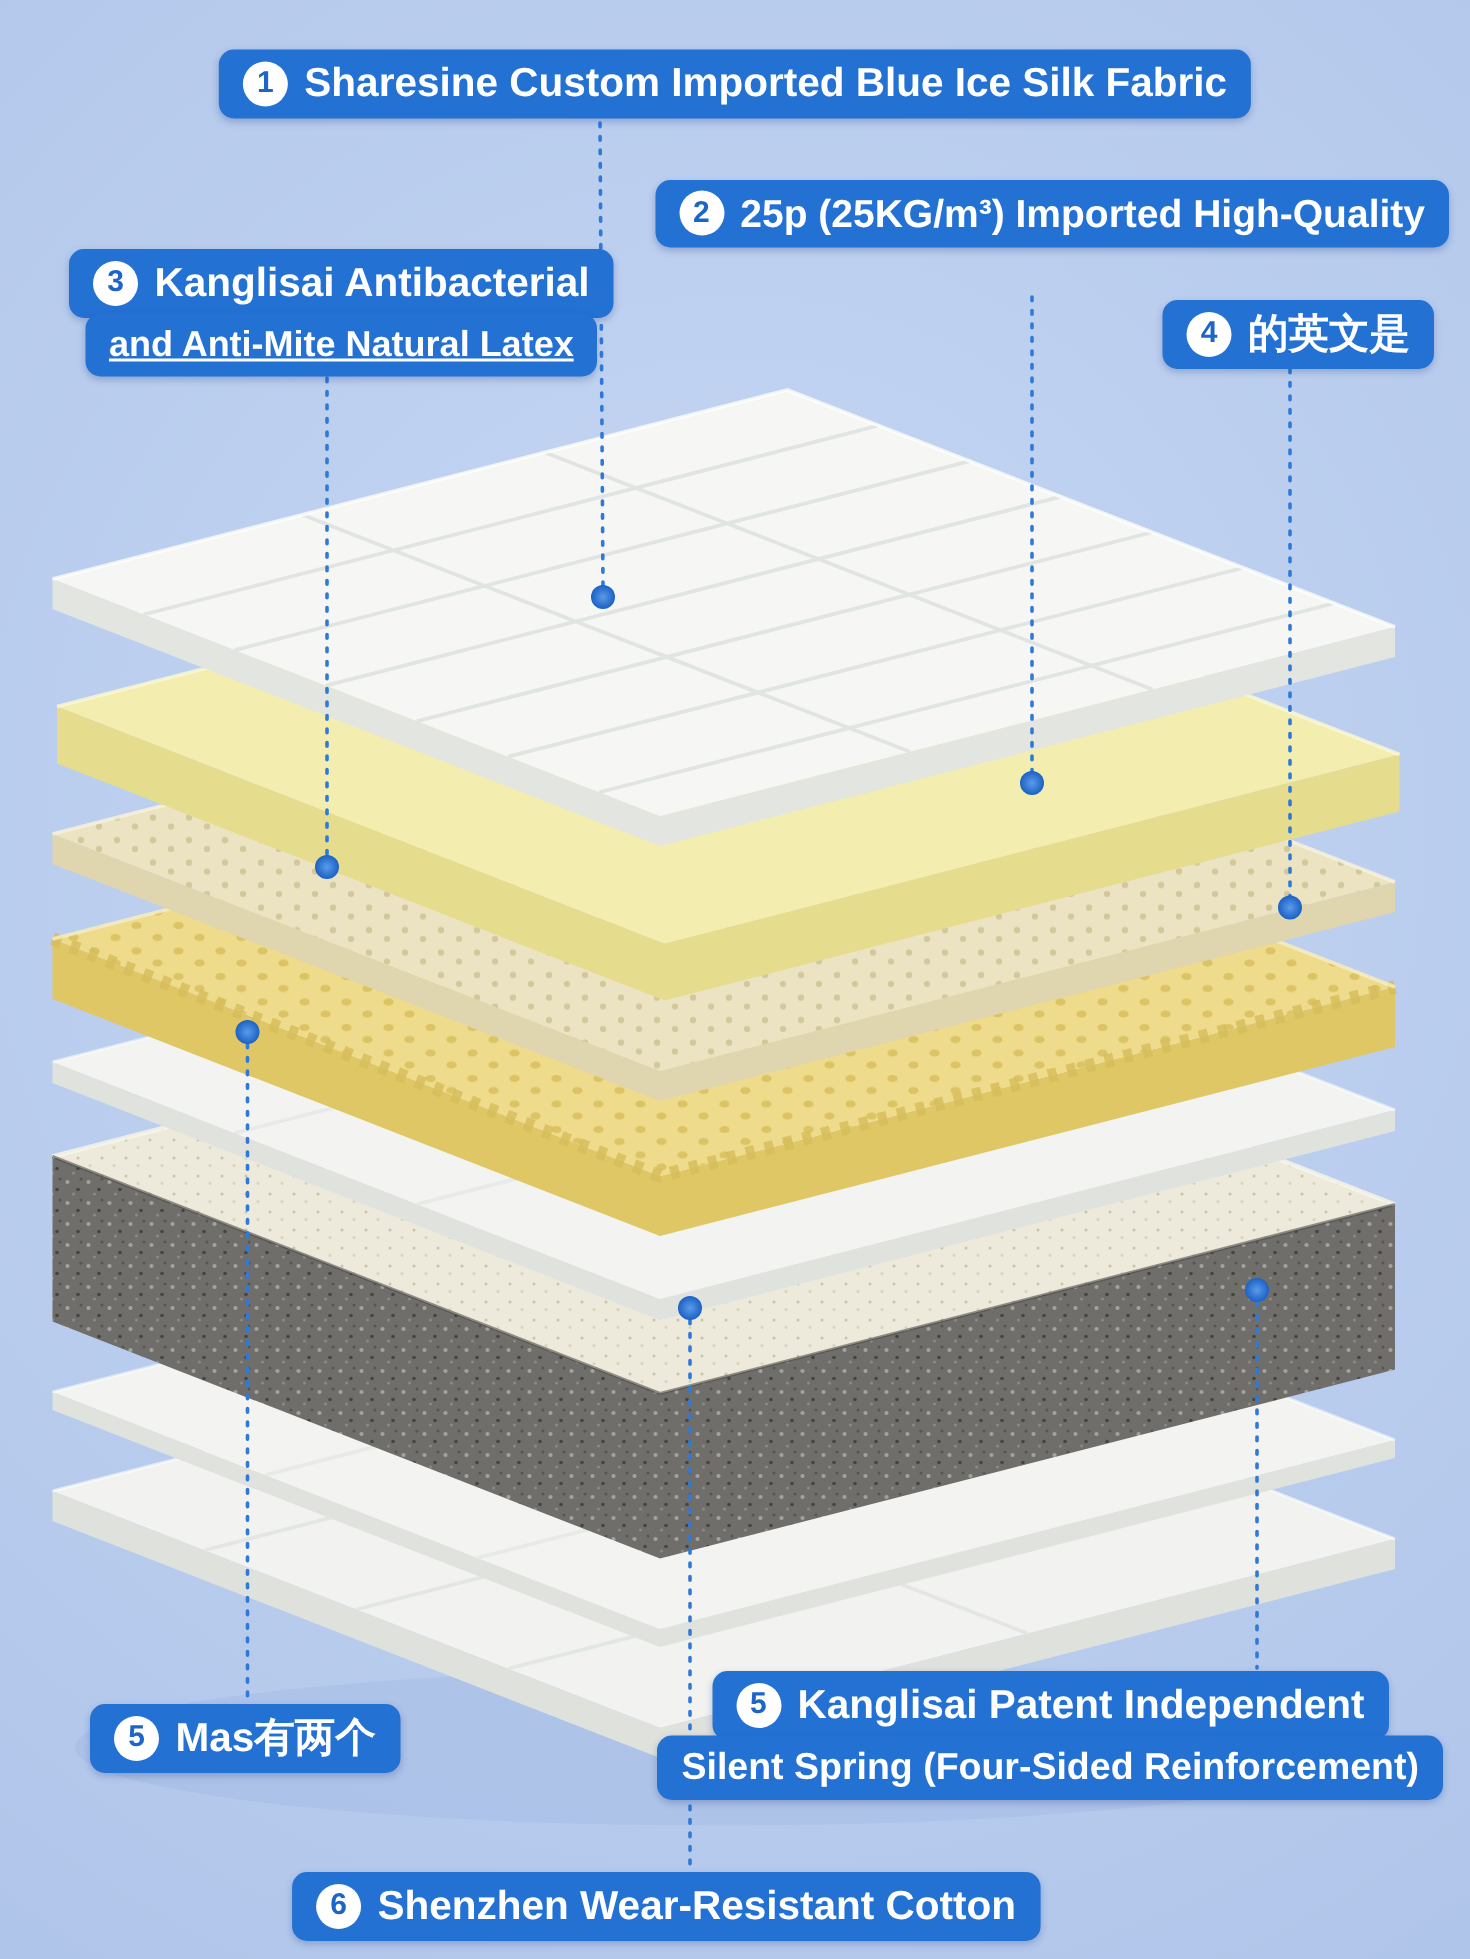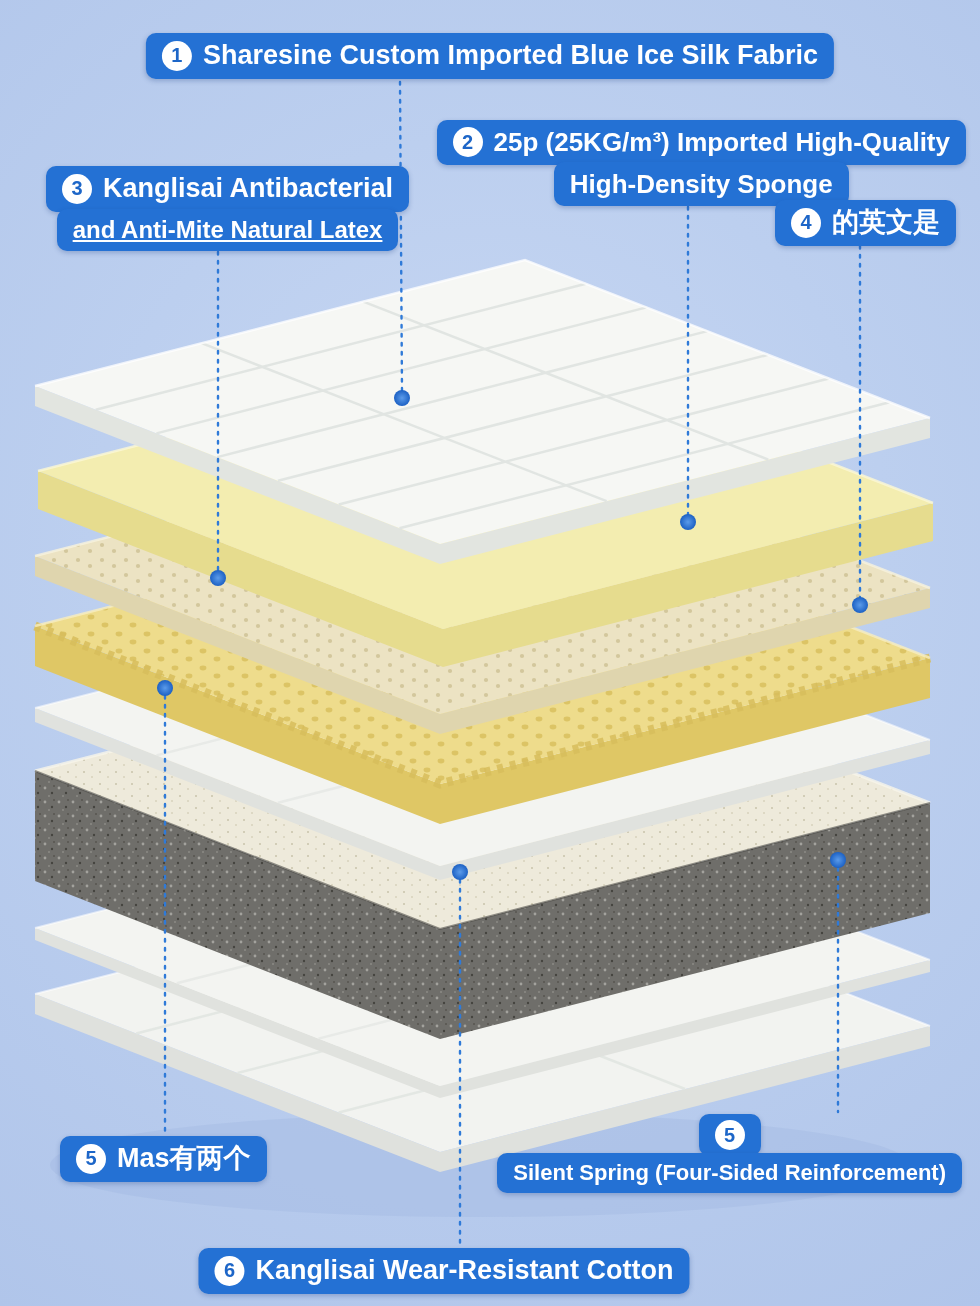--- a/index.html
+++ b/index.html
@@ -28,21 +28,21 @@
   }
   .pill .numcirc{
     width:30px;height:30px;border-radius:50%;
     background:#ffffff;color:#1d66c8;
     display:flex;align-items:center;justify-content:center;
     font-size:20px;font-weight:bold;flex:0 0 auto;
   }
   .pill.size26{font-size:26px;}
   .pill.sub24{font-size:24px;margin-top:-3px;text-decoration:underline;}
   .pill.sub26{font-size:26px;margin-top:-3px;}
-  .pill.sub22{font-size:22px;margin-top:-3px;}
+  .pill.sub22{font-size:25px;margin-top:-3px;}
 
   #label1{left:50%;top:33px;transform:translateX(-50%);}
   #label2{right:14px;top:120px;align-items:center;}
   #label3{left:46px;top:166px;align-items:center;}
   #label4{right:24px;top:200px;}
   #label5a{left:60px;top:1136px;}
   #label5b{right:18px;top:1114px;align-items:center;}
   #label6{left:444px;top:1248px;transform:translateX(-50%);}
 </style>
 </head>
@@ -162,23 +162,20 @@
       <span class="numcirc">1</span>
       <span>Sharesine Custom Imported Blue Ice Silk Fabric</span>
     </div>
   </div>
 
   <div class="label" id="label2">
     <div class="pill size26">
       <span class="numcirc">2</span>
       <span>25p (25KG/m³) Imported High-Quality</span>
     </div>
-    <div class="pill sub26">
-      <span>High-Density Sponge</span>
-    </div>
   </div>
 
   <div class="label" id="label3">
     <div class="pill">
       <span class="numcirc">3</span>
       <span>Kanglisai Antibacterial</span>
     </div>
     <div class="pill sub24">
       <span>and Anti-Mite Natural Latex</span>
     </div>
@@ -194,26 +191,27 @@
   <div class="label" id="label5a">
     <div class="pill">
       <span class="numcirc">5</span>
       <span>Mas有两个</span>
     </div>
   </div>
 
   <div class="label" id="label5b">
     <div class="pill">
       <span class="numcirc">5</span>
+      <span>Kanglisai Patent Independent</span>
     </div>
     <div class="pill sub22">
       <span>Silent Spring (Four-Sided Reinforcement)</span>
     </div>
   </div>
 
   <div class="label" id="label6">
     <div class="pill">
       <span class="numcirc">6</span>
-      <span>Kanglisai Wear-Resistant Cotton</span>
+      <span>Shenzhen Wear-Resistant Cotton</span>
     </div>
   </div>
 
 </div>
 
 </body></html>

